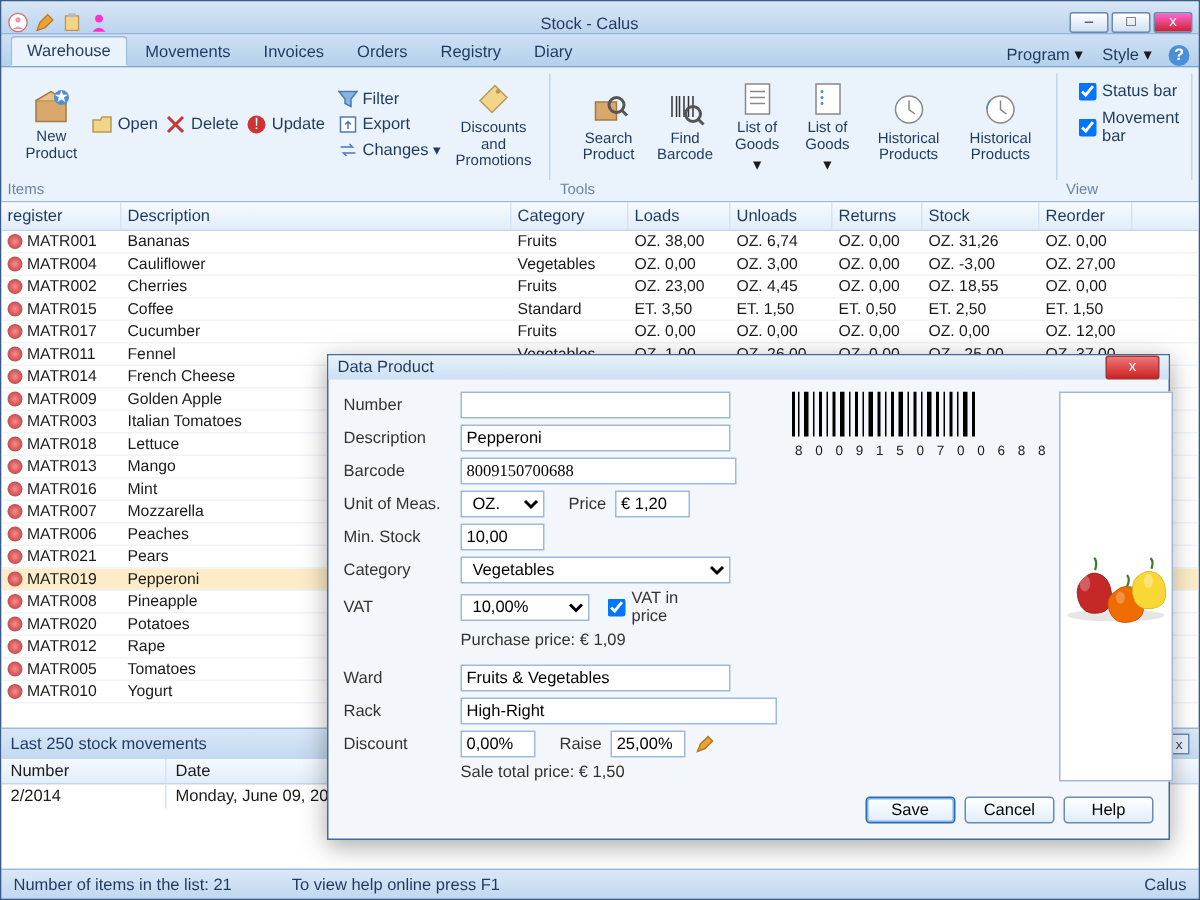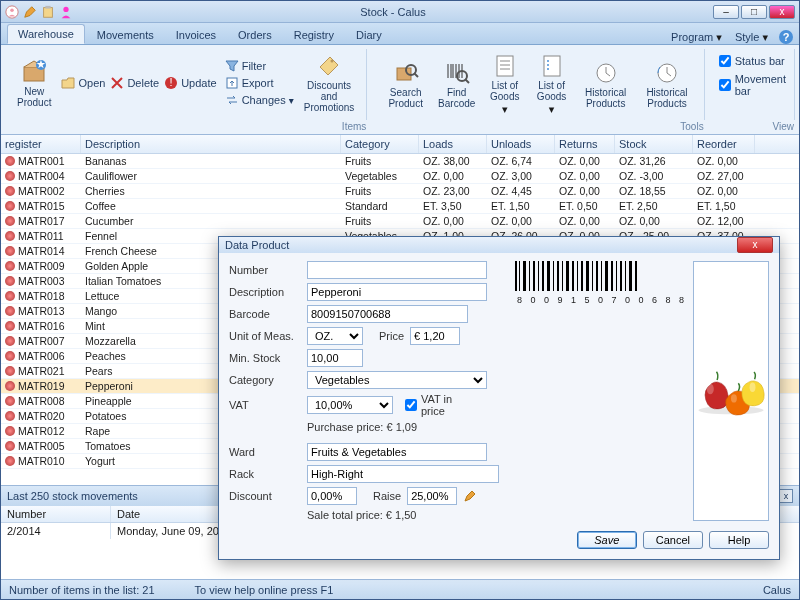--- a/index.html
+++ b/index.html
@@ -1,33 +1,33 @@
 <!DOCTYPE html>
 <html><head>
 <meta charset="utf-8">
 <style>
 * { box-sizing: border-box; margin: 0; padding: 0; font-family: "Segoe UI", Tahoma, sans-serif; font-size: 11px; }
 body { background: linear-gradient(to bottom, #cfe0f5, #aac8ea); width: 800px; height: 600px; overflow: hidden; position: relative; color: #1a1a1a; }
 .window { width: 100%; height: 100%; border: 1px solid #3a5a8a; display: flex; flex-direction: column; }
-.titlebar { height: 22px; background: linear-gradient(#d8e6f6,#bcd4ed); display: flex; align-items: center; padding: 0 4px; border-bottom: 1px solid #95b3d7; }
+.titlebar { height: 22px; background: linear-gradient(#d8e6f6,#bcd4ed); display: flex; align-items: flex-end; padding: 0 4px; border-bottom: 1px solid #95b3d7; }
 .titlebar .qat { display: flex; gap: 4px; align-items: center; }
 .qat-icon { width: 14px; height: 14px; display: inline-block; }
 .title-text { flex: 1; text-align: center; color: #1f3a5f; font-size: 11px; }
 .win-btns { display: flex; gap: 2px; }
 .win-btn { width: 26px; height: 14px; border: 1px solid #6a8ab0; border-radius: 2px; background: linear-gradient(#fff,#d0e0f2); text-align: center; line-height: 11px; font-size: 10px; cursor: pointer; }
 .win-btn.close { background: linear-gradient(#f6c,#c23); color: #fff; }
 .tabstrip { height: 22px; background: linear-gradient(#cde1f5,#b5d0ec); display: flex; align-items: flex-end; padding: 0 6px; border-bottom: 1px solid #7fa5cf; gap: 2px; }
 .tab { padding: 3px 10px; color: #1f3a5f; cursor: pointer; border-top-left-radius: 3px; border-top-right-radius: 3px; }
 .tab.active { background: #eaf2fb; border: 1px solid #9cb8da; border-bottom: 1px solid #eaf2fb; }
 .tabstrip .spacer { flex: 1; }
 .tabstrip .right a { color: #1f3a5f; text-decoration: none; margin-left: 10px; }
 .help-dot { display:inline-block; width:14px; height:14px; border-radius:50%; background:#4a90d9; color:#fff; text-align:center; line-height:14px; font-weight:bold; margin-left:8px; }
 .ribbon { background: #eaf2fb; border-bottom: 1px solid #9cb8da; padding: 4px 4px 14px 4px; display: flex; gap: 6px; position: relative; }
 .rgroup { border-right: 1px solid #c3d5ea; padding: 2px 8px; display: flex; flex-direction: column; align-items: center; gap: 2px; position: relative; }
-.rgroup .glabel { position: absolute; bottom: -12px; left: 0; right: 0; text-align: right; color: #6a85a6; font-size: 10px; }
+.rgroup .glabel { position: absolute; bottom: -12px; left: 0; right: 0; text-align: left; color: #6a85a6; font-size: 10px; }
 .rgroup .row { display: flex; gap: 4px; align-items: center; }
 .big-btn { display: flex; flex-direction: column; align-items: center; gap: 1px; padding: 2px 4px; text-align: center; cursor: pointer; }
 .big-btn .icon { width: 26px; height: 26px; display:block; }
 .big-btn span { font-size: 10px; color: #1f3a5f; line-height: 11px; }
 .small-btn { display: flex; align-items: center; gap: 3px; cursor: pointer; color: #1f3a5f; font-size: 10px; padding: 1px 2px; white-space: nowrap;}
 .small-btn .sicon { width: 14px; height: 14px; }
 .chk { display: flex; align-items: center; gap: 4px; color: #1f3a5f; font-size: 10px; }
 .chk input { width: 12px; height: 12px; }
 .main { flex: 1; display: flex; flex-direction: column; background: #fff; position: relative; overflow: hidden; }
 .grid { flex: 1; overflow: hidden; }
@@ -57,21 +57,21 @@
 .frow input[type=text], .frow select { border: 1px solid #9cb8da; padding: 1px 3px; font-size: 11px; background: #fff; height: 18px; }
 .frow .sel-hi { background: #3a6ea5; color:#fff; }
 .info-line { padding-left: 78px; color: #333; font-size: 11px; }
 .imgbox { width: 254px; display: flex; flex-direction: row; gap: 6px; }
 .barcode { height: 44px; display:flex; flex-direction:column; align-items:flex-start; }
 .barcode svg { height: 34px; }
 .barcode-num { font-size: 9px; letter-spacing: 3px; padding-left:2px;}
 .product-img { flex: 1; border: 1px solid #9cb8da; background: #fff; display:flex; align-items:center; justify-content:center; overflow:hidden; }
 .dlg-btns { display: flex; justify-content: flex-end; gap: 6px; padding: 6px 10px 10px; }
 .btn { min-width: 60px; padding: 2px 12px; border: 1px solid #6a8ab0; border-radius: 3px; background: linear-gradient(#fff,#e1edfa); cursor: pointer; font-size: 11px; }
-.btn.primary { border-color: #2b6cb0; box-shadow: 0 0 0 1px #7db3e8 inset; font-style: italic; }
+.btn.primary { border-color: #2b6cb0; box-shadow: 0 0 0 1px #7db3e8 inset; }
 svg.icon-shape { width:100%; height:100%; }
 .pencil { display:inline-block; width:14px; height:14px; }
 </style>
 </head>
 <body>
 
 <div class="window">
   <div class="titlebar">
     <div class="qat">
       <span class="qat-icon"><svg class="icon-shape" viewBox="0 0 16 16">
@@ -515,21 +515,21 @@
       <div class="frow">
           <label>Number</label>
           <input type="text" class="sel-hi" style="width: 180px;" value="MATR019">
         </div>
       <div class="frow">
           <label>Description</label>
           <input type="text" style="width: 180px;" value="Pepperoni">
         </div>
       <div class="frow">
           <label>Barcode</label>
-          <input type="text" style="width: 161px;" value="8009150700688">
+          <input type="text" style="width: 184px; font-family: Liberation Serif, serif;" value="8009150700688">
         </div>
       <div class="frow">
           <label>Unit of Meas.</label>
         <select style="width:56px"><option>OZ.</option></select>
         <label style="width:auto;margin-left:10px">Price</label>
         <input type="text" style="width: 50px;" value="€ 1,20">
       </div>
       <div class="frow">
           <label>Min. Stock</label>
           <input type="text" style="width: 56px;" value="10,00">
@@ -546,21 +546,21 @@
             <span>VAT in price</span>
           </label>
       </div>
       <div class="info-line">Purchase price: € 1,09</div>
       <div class="frow" style="margin-top:6px">
           <label>Ward</label>
           <input type="text" style="width: 180px;" value="Fruits &amp; Vegetables">
         </div>
       <div class="frow">
           <label>Rack</label>
-          <input type="text" style="width: 192px;" value="High-Right">
+          <input type="text" style="width: 211px;" value="High-Right">
         </div>
       <div class="frow">
           <label>Discount</label>
         <input type="text" style="width: 50px;" value="0,00%">
         <label style="width:auto;margin-left:10px">Raise</label>
         <input type="text" style="width: 50px;" value="25,00%">
         <span class="pencil"><svg class="icon-shape" viewBox="0 0 14 14">
               <path d="M2 12 L4 7 L9 2 L12 5 L7 10 Z" fill="#e9a23b" stroke="#b77814"></path>
             </svg></span>
       </div>

